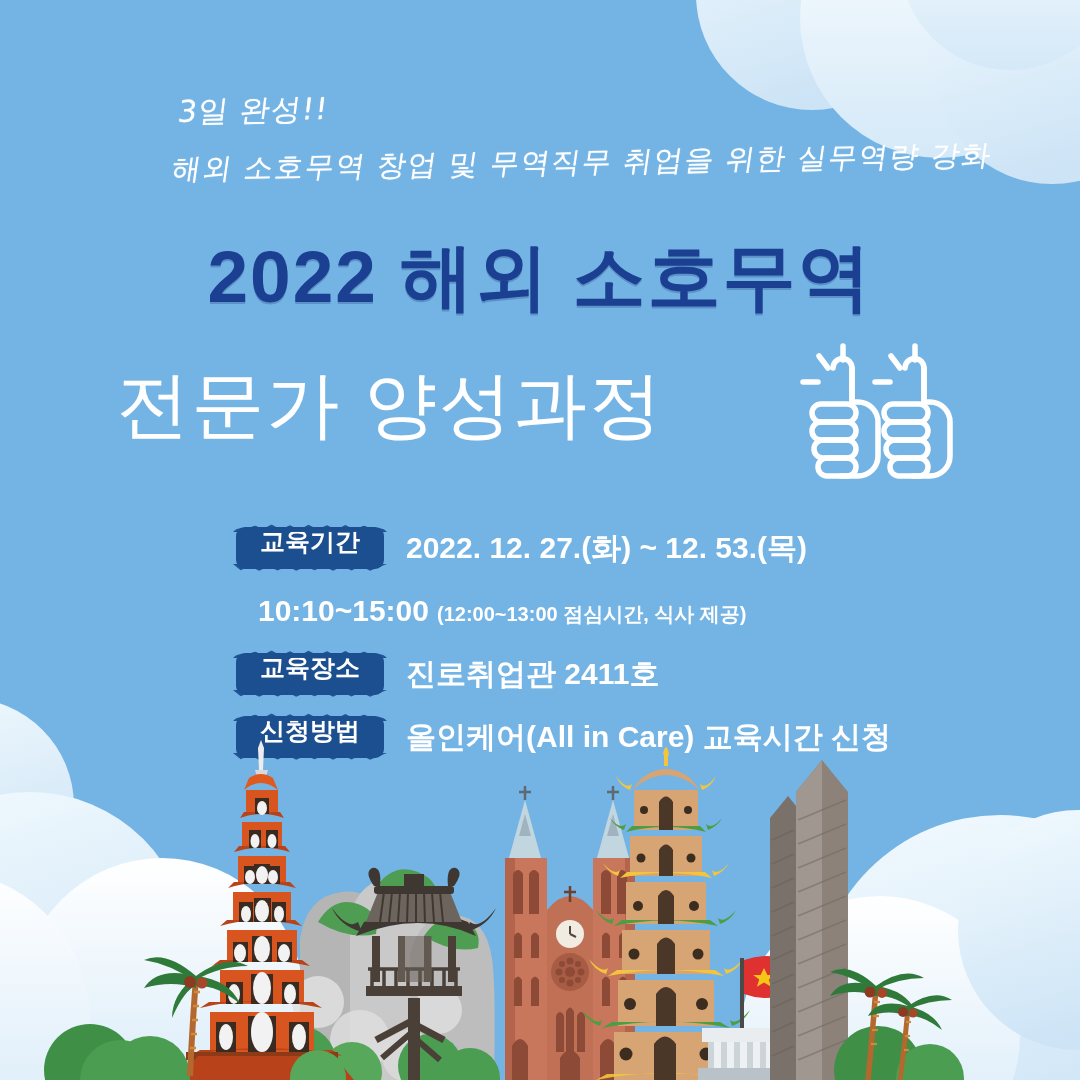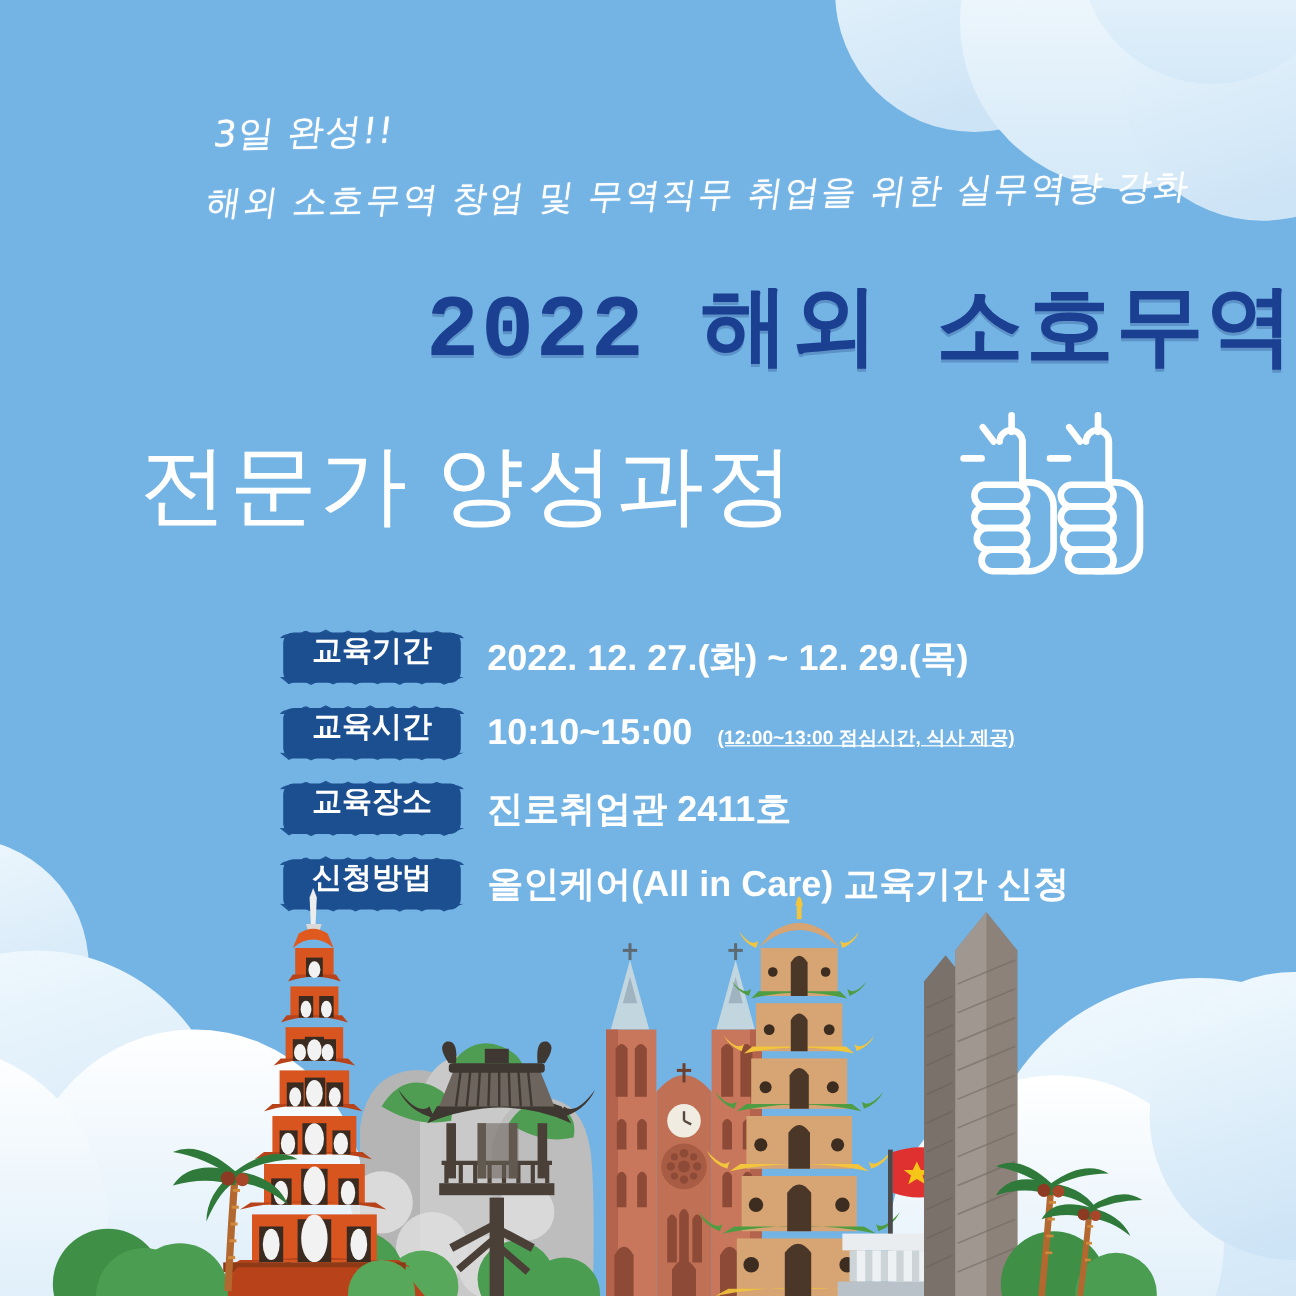--- a/index.html
+++ b/index.html
@@ -42,27 +42,26 @@
     color:#ffffff; font-size:29px; font-weight:400;
     letter-spacing:1.5px; white-space:nowrap;
     transform:skewX(-9deg) rotate(-1deg);
     transform-origin:left center;
     text-shadow:0 0 1px rgba(255,255,255,.6);
   }
 
   
   .title1{
     position:absolute; left:0; right:0; top:240px;
-    text-align:right;
+    text-align:center;
     color:#1b3f91;
     font-size:73px; font-weight:bold;
     letter-spacing:2px;
     line-height:1;
     text-shadow:0 2px 0 rgba(20,45,110,.25);
-    font-family:Liberation Mono, monospace;
   }
   .title2{
     position:absolute; left:0; top:368px;
     width:780px;
     text-align:center;
     color:#ffffff;
     font-size:73px; font-weight:normal;
     letter-spacing:2px;
     line-height:1;
   }
@@ -102,21 +101,21 @@
   }
 
   .value{
     margin-left:22px;
     color:#ffffff;
     font-size:30px; font-weight:bold;
     letter-spacing:0px;
     white-space:nowrap;
   }
   .value .sub{
-    font-size:16px; font-weight:bold; margin-left:21px;text-decoration:underline;
+    font-size:20px; font-weight:bold; margin-left:8px;
   }
 
   
   .skyline{ position:absolute; left:0; bottom:0; width:1080px; height:340px; }
 </style>
 </head>
 <body>
 
 <div id="poster">
 
@@ -195,36 +194,35 @@
           <path d="M28 44 h15"></path>
         </g>
       </g>
     </svg>
   </div>
 
   <div class="info">
 
     <div class="row">
       <div class="badge">교육기간</div>
-      <div class="value"><span>2022. 12. 27.(화) ~ 12. 29.(목)</span></div>
+      <div class="value"><span>2022. 12. 27.(화) ~ 12. 53.(목)</span></div>
     </div>
 
     <div class="row">
-      <div class="badge">교육시간</div>
       <div class="value"><span>10:10~15:00</span><span class="sub">(12:00~13:00 점심시간, 식사 제공)</span></div>
     </div>
 
     <div class="row">
       <div class="badge">교육장소</div>
       <div class="value"><span>진로취업관 2411호</span></div>
     </div>
 
     <div class="row">
       <div class="badge">신청방법</div>
-      <div class="value"><span>올인케어(All in Care) 교육기간 신청</span></div>
+      <div class="value"><span>올인케어(All in Care) 교육시간 신청</span></div>
     </div>
 
   </div>
 
   <div class="skyline">
     <svg viewBox="0 0 1080 340" width="1080" height="340">
 
       <g>
         <path d="M300 340 V200 q6-44 42-48 q34-4 44 34 q8 34 6 154 z" fill="#b5b5b5"></path>
         <path d="M350 340 V178 q8-40 46-40 q36 0 44 42 q6 32 4 160 z" fill="#c9c9c9"></path>

